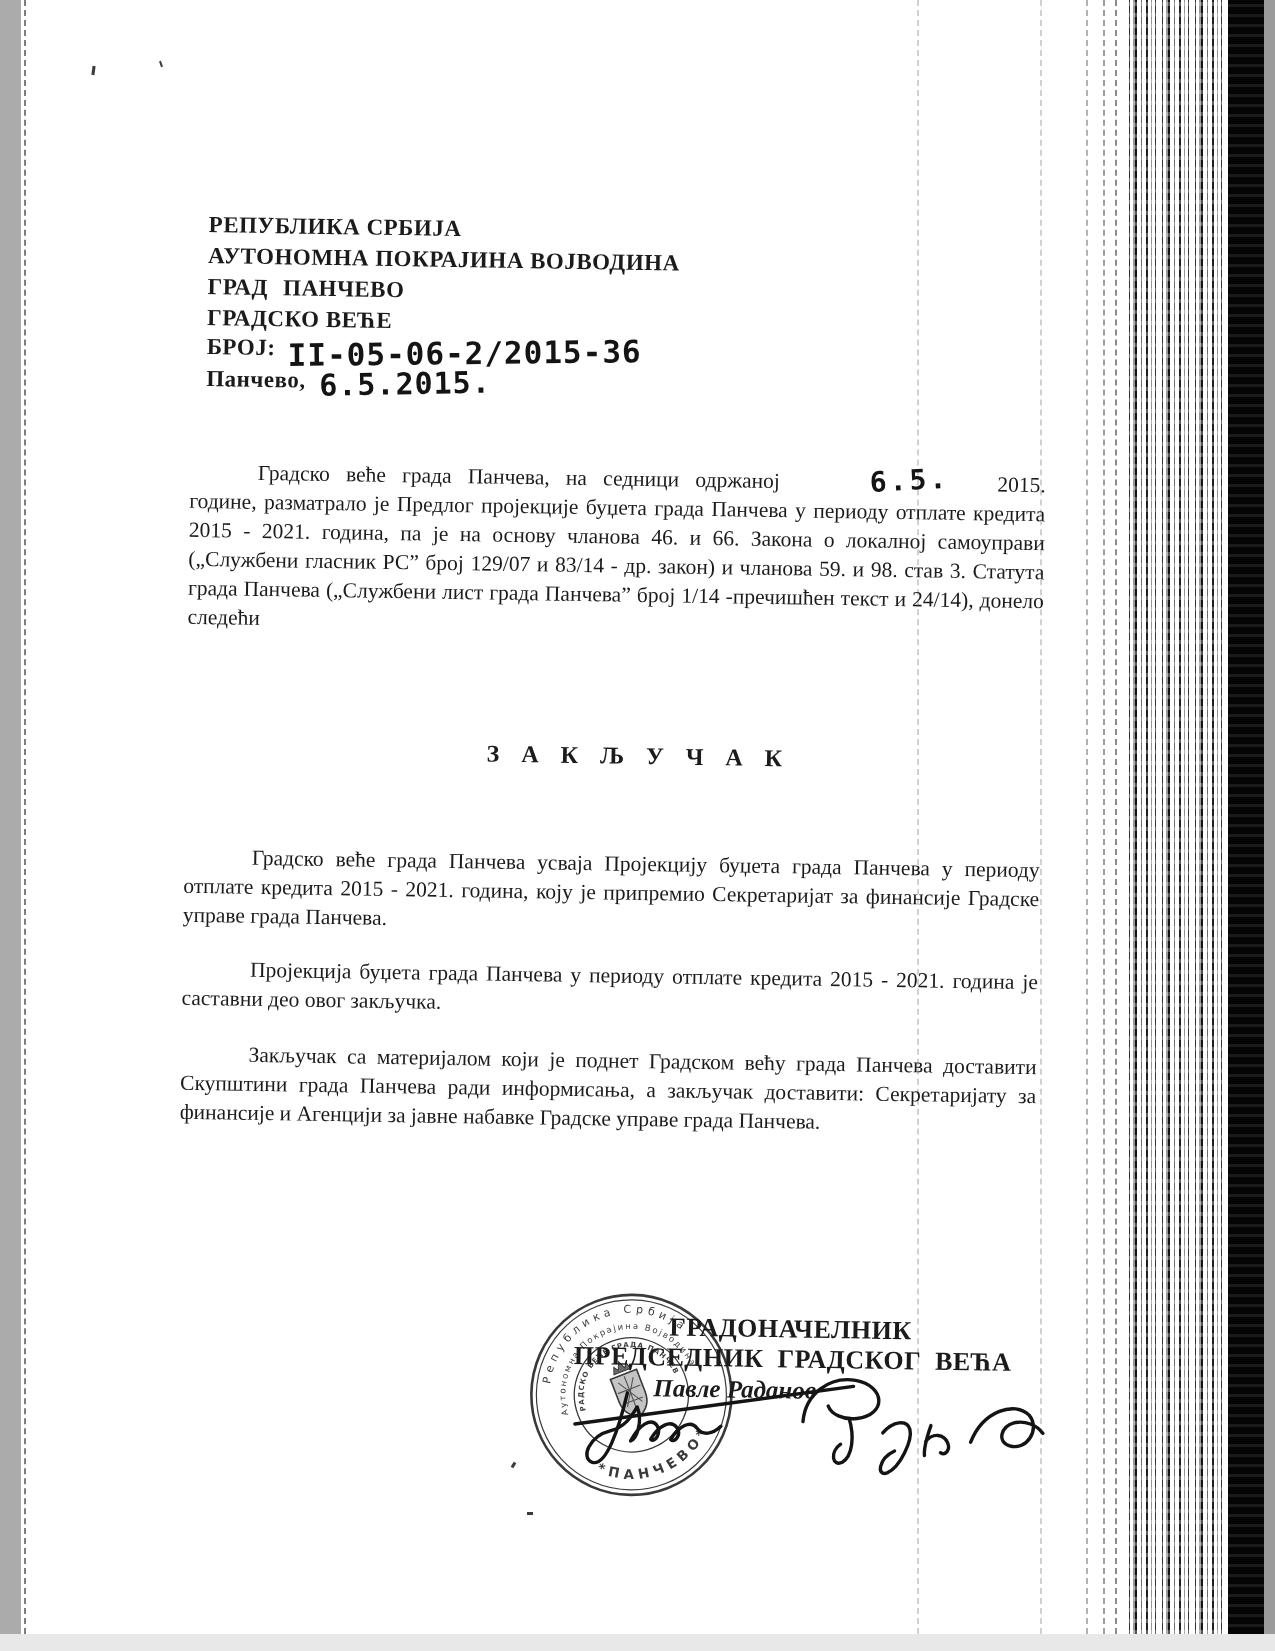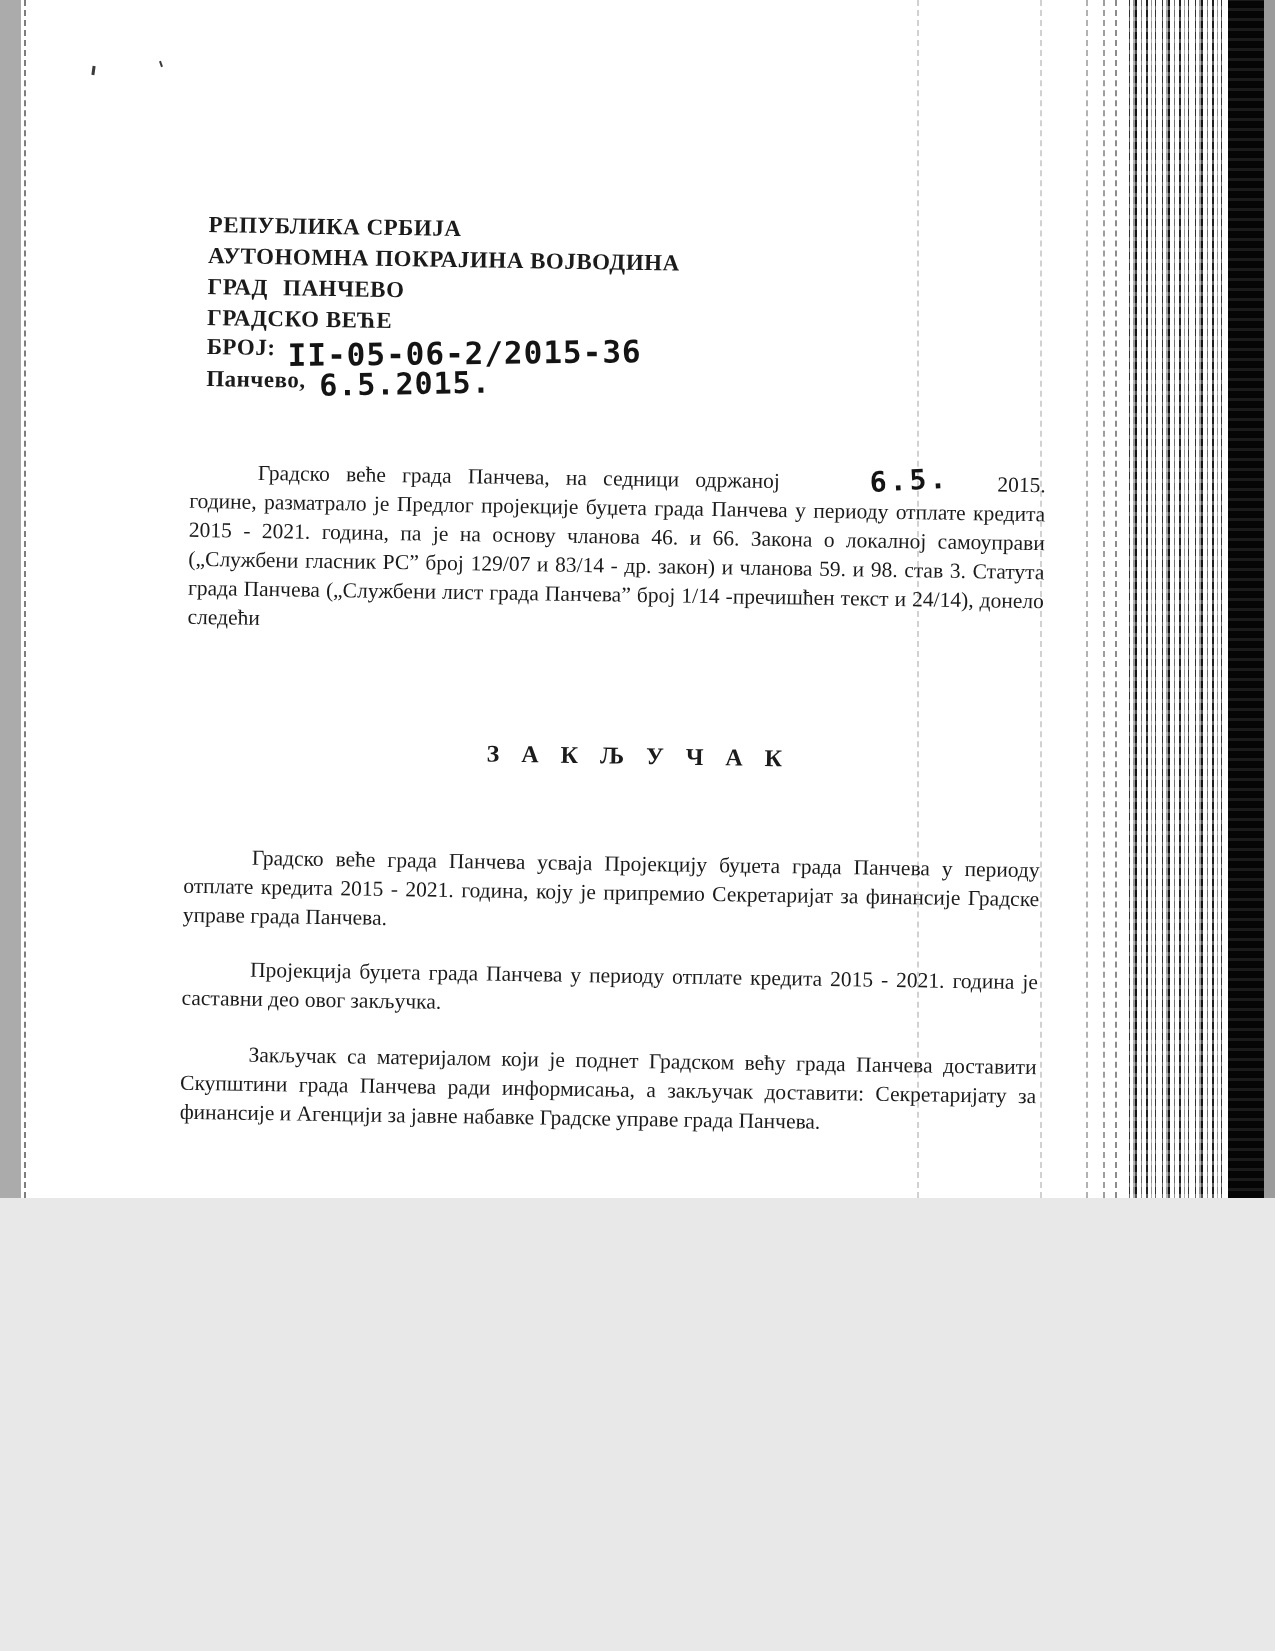--- a/index.html
+++ b/index.html
@@ -1,17 +1,17 @@
 <!DOCTYPE html>
 <html><head>
 <meta charset="utf-8">
 <style>
   html,body{margin:0;padding:0;background:#e8e8e8;}
   .page{
-    position:relative;width:1275px;height:1198px;background:#ffffff;
+    position:relative;width:1275px;height:1634px;background:#ffffff;
     overflow:hidden;font-family:"Liberation Serif",serif;color:#1b1b1b;
   }
   
   .left-gray-band{position:absolute;left:0;top:0;width:21px;height:100%;background:#ababab;}
   .left-dash-line{position:absolute;left:24px;top:0;height:100%;width:0;border-left:2px dashed rgba(20,20,20,.55);}
   .faint-line{position:absolute;top:0;height:100%;width:0;border-left:2px dashed rgba(0,0,0,.18);}
   .fl1{left:917px;}.fl2{left:1040px;}.fl3{left:1086px;border-left-color:rgba(0,0,0,.30);}
   .fl4{left:1103px;border-left-color:rgba(0,0,0,.38);}.fl5{left:1115px;border-left-color:rgba(0,0,0,.45);}
   .streak-band{
     position:absolute;left:1127px;top:0;width:101px;height:100%;

